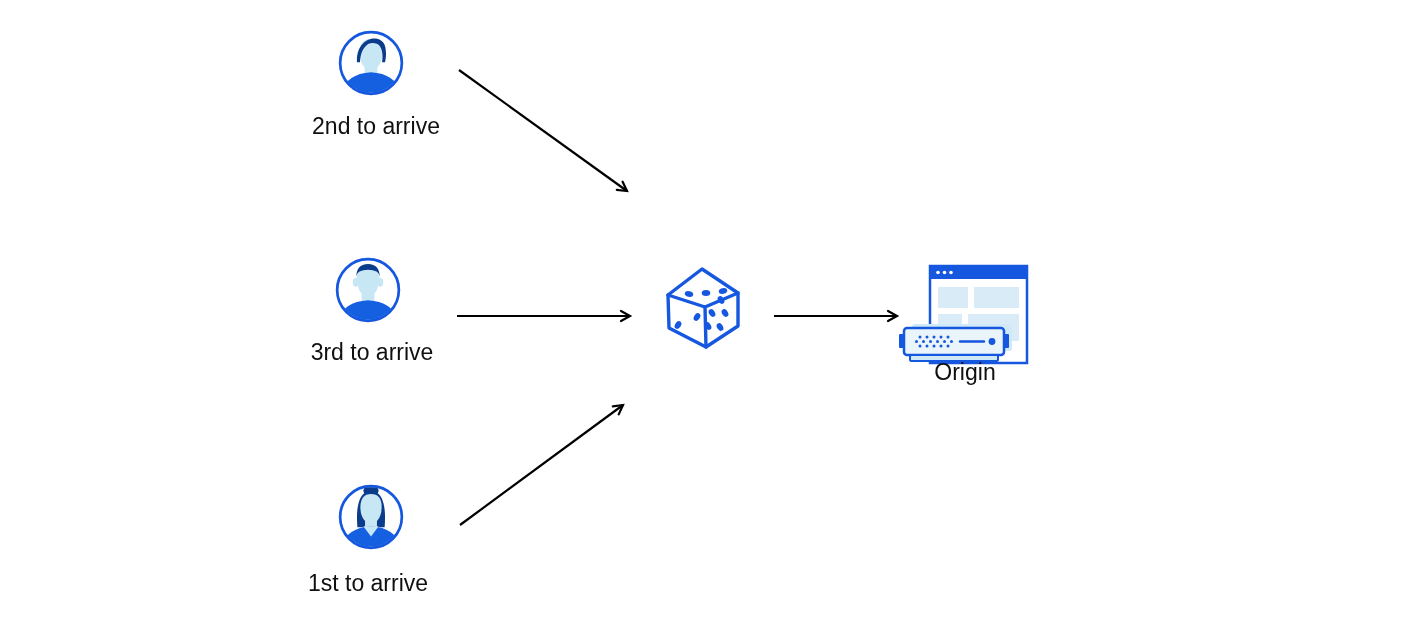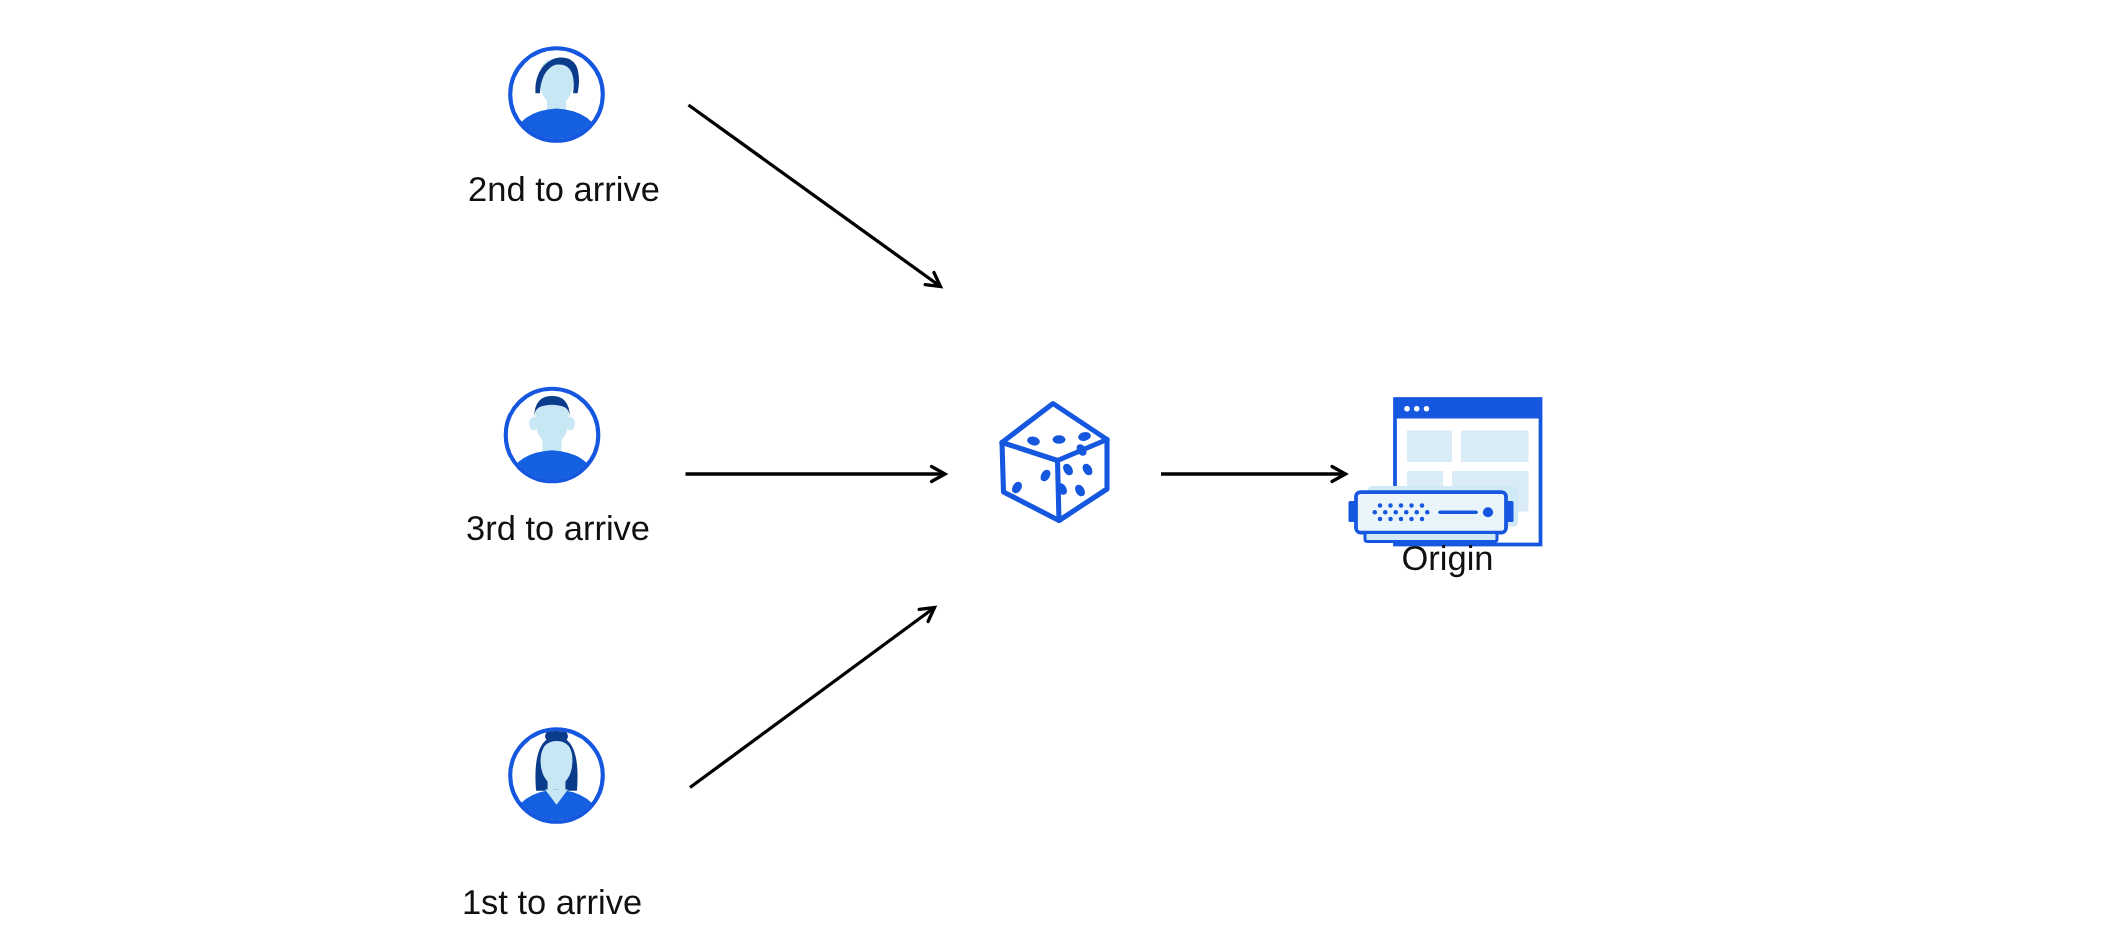--- a/index.html
+++ b/index.html
@@ -115,21 +115,21 @@
       <g clip-path="url(#cC)">
         <ellipse class="fnavy" cx="40" cy="9" rx="9" ry="6"></ellipse>
         <path class="fnavy" d="M24,52 C21,16 32,9.5 40,9.5 C48,9.5 59,16 56,52 L24,52 Z"></path>
         <rect class="fskin" x="33" y="38" width="14" height="18"></rect>
         <path class="fshirt" d="M4,80 Q8,53 40,51 Q72,53 76,80 Z"></path>
         <path class="fskin" d="M31,51 L40,63 L49,51 Z"></path>
         <path class="fskin" d="M27.5,28 Q28,13 40,13 Q52.5,13 52.5,28 Q52.5,38 48,43.5 Q44,48 40,48 Q36,48 32,43.5 Q27.5,38 27.5,28 Z"></path>
       </g>
     </svg>
   </div>
-  <div class="label" style="left:368px;top:590px;">1st to arrive</div>
+  <div class="label" style="left:368px;top:572px;">1st to arrive</div>
 
   <div class="abs" style="left:665px;top:266px;">
     <svg width="76" height="84" viewBox="0 0 76 84">
       <path class="cube" d="M37,3 L73,27 L73,60 L41,81 L4,62 L3,29 Z"></path>
       <path class="cube-edge" d="M3,29 L40,41 L73,27"></path>
       <path class="cube-edge" d="M40,41 L41,81"></path>
 
       <ellipse class="fblue" cx="24" cy="28" rx="4.3" ry="2.9" transform="rotate(12 24 28)"></ellipse>
       <ellipse class="fblue" cx="41" cy="27" rx="4.3" ry="2.9"></ellipse>
       <ellipse class="fblue" cx="58" cy="25" rx="4.3" ry="2.9" transform="rotate(-12 58 25)"></ellipse>

